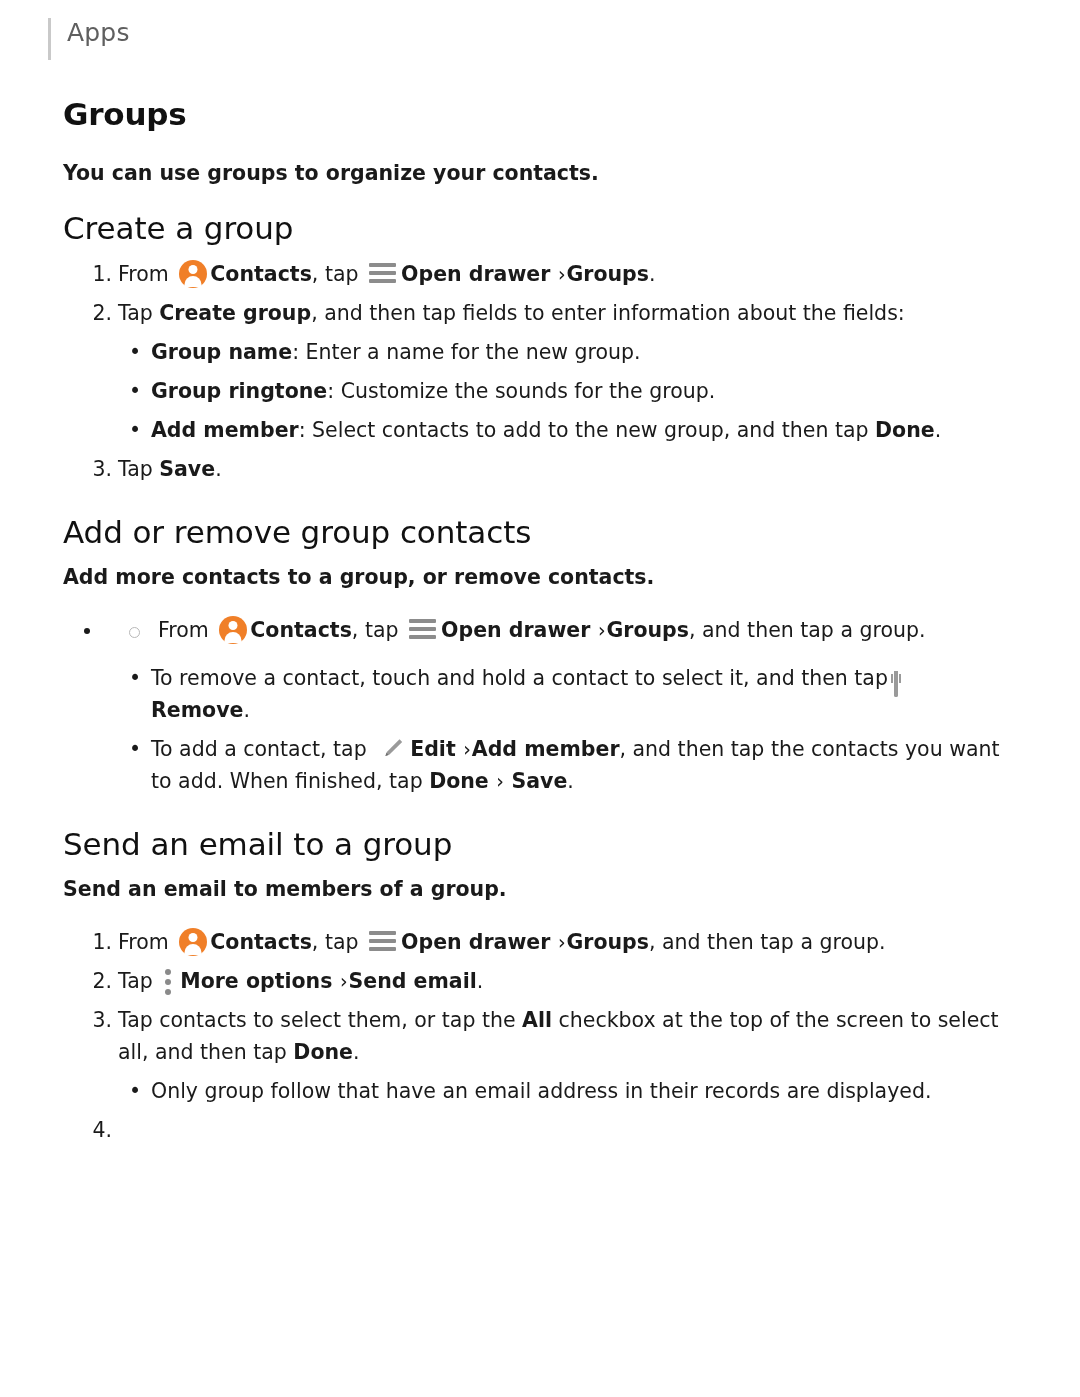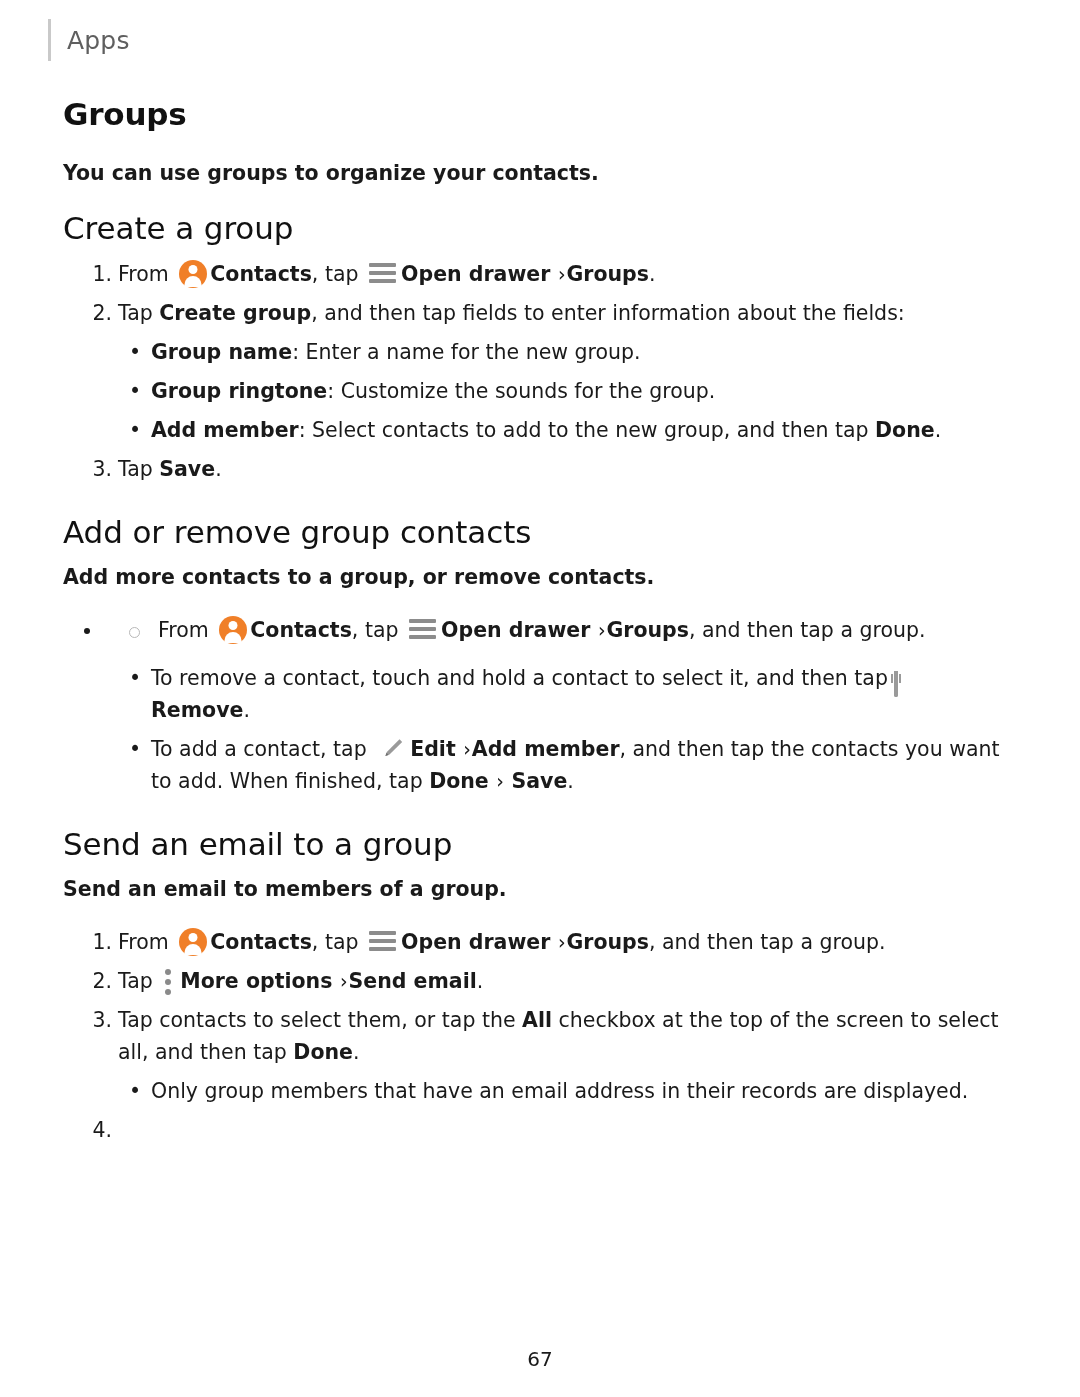--- a/index.html
+++ b/index.html
@@ -22,21 +22,20 @@
     box-sizing: border-box;
     padding: 0;
   }
 
   
   .header {
     position: absolute;
     top: 18px;
     left: 48px;
     display: flex;
-    align-items: center;
     height: 44px;
   }
   .header-rule {
     width: 3px;
     height: 42px;
     background: #c9c9c9;
     margin-right: 16px;
   }
   .header-title {
     font-size: 25px;
@@ -357,26 +356,25 @@
         <span class="icon ic-more"><i></i><i></i><i></i></span><b>More options</b>
         <span class="chev">›</span><b>Send email</b><span>.</span>
       </li>
       <li class="step">
         <span class="num">3.</span><span>Tap contacts to select them, or tap the </span><b>All</b><span> checkbox at the top of the screen to select all, and then tap </span><b>Done</b><span>.</span>
       </li>
     </ol>
 
     <ul class="bullets">
       <li class="bullet">
-        <span class="dot">•</span><span>Only group members that have an email address in their records are displayed.</span>
+        <span class="dot">•</span><span>Only group follow that have an email address in their records are displayed.</span>
       </li>
     </ul>
 
     <ol class="steps">
       <li class="step">
         <span class="num">4.</span>
       </li>
     </ol>
 
   </div>
 
-  <div class="footer">67</div>
 </div>
 
 </body></html>

